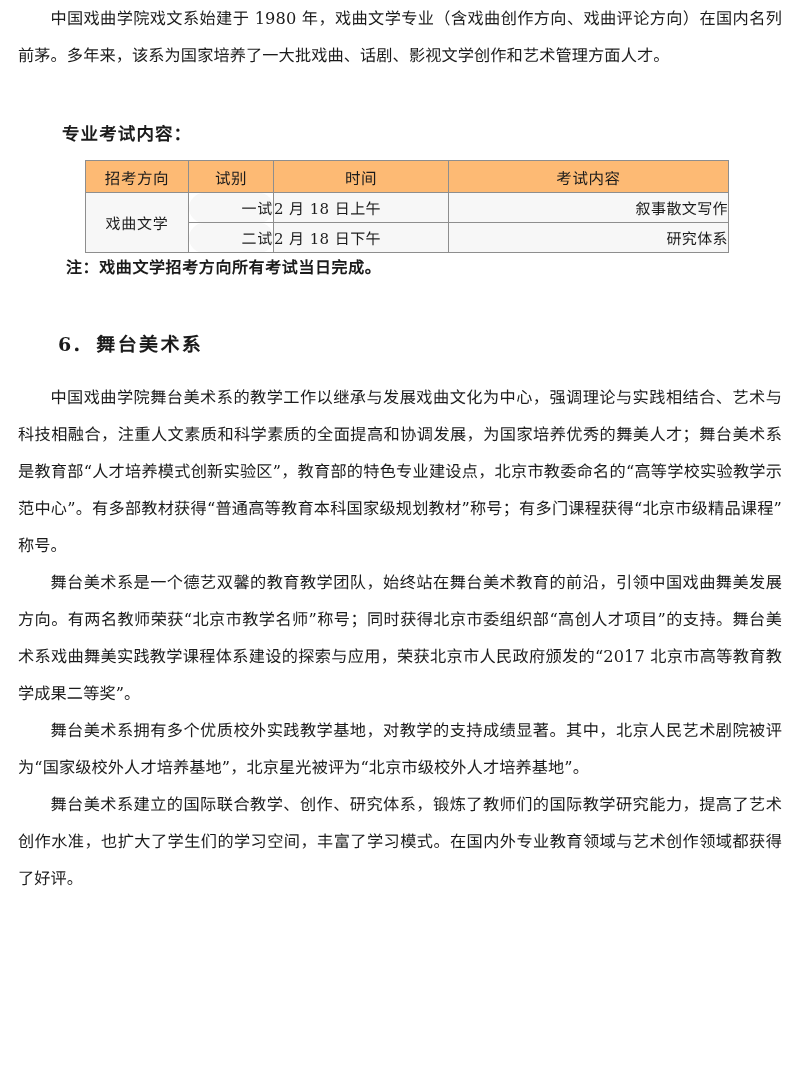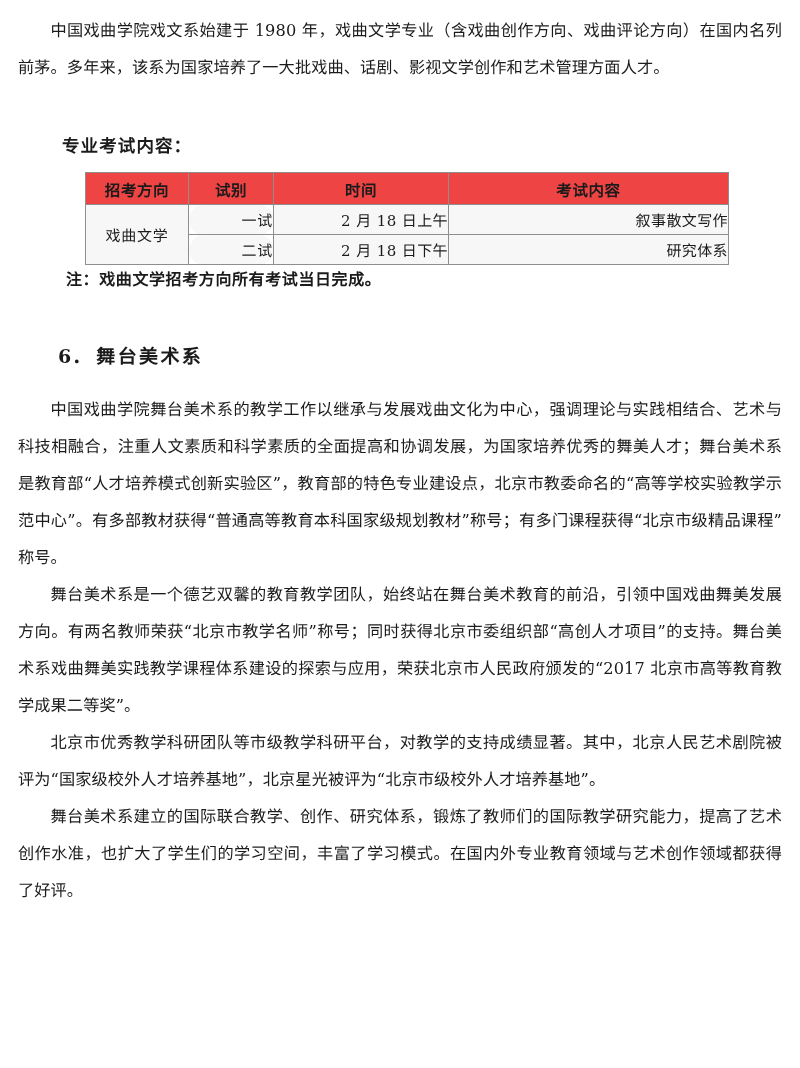--- a/index.html
+++ b/index.html
@@ -15,21 +15,21 @@
     font-family: "DejaVu Serif", "Liberation Serif", serif;
     color: #1b1b1b;
     -webkit-font-smoothing: antialiased;
   }
 
   .page {
     position: relative;
     width: 800px;
     height: 1068px;
     box-sizing: border-box;
-    padding: 12px 18px;
+    padding: 0 18px;
   }
 
   
   .para {
     font-size: 16.2px;
     line-height: 37px;
     text-align: justify;
     text-justify: inter-ideograph;
     text-indent: 2em;
     margin: 0;
@@ -68,42 +68,42 @@
     font-size: 15px;
   }
   table.exam th,
   table.exam td {
     border: 1px solid #8e8e8e;
     padding: 0;
     height: 29px;
     vertical-align: middle;
   }
   table.exam thead th {
-    background: #ef4444;
-    font-weight: 700;
+    background: #fdba74;
+    font-weight: 400;
     text-align: center;
     height: 31px;
     font-size: 15.5px;
     letter-spacing: 0.6px;
   }
   table.exam tbody td {
     background: #f7f7f7;
     font-weight: 400;
   }
   td.c-dir {
     text-align: center;
     letter-spacing: 0.8px;
   }
   td.c-round {
     text-align: right;
     letter-spacing: 0.8px;
     border-radius: 15px;
   }
   td.c-time {
-    text-align: right;
+    text-align: left;
     letter-spacing: 0.4px;
   }
   td.c-content {
     text-align: right;
     padding-left: 8px;
     letter-spacing: 0.4px;
   }
 
   .col-dir     { width: 103px; }
   .col-round   { width: 85px;  }
@@ -189,17 +189,17 @@
   <h2 class="section-heading">
     <span class="num">6．</span><span>舞台美术系</span>
   </h2>
 
   <div class="spacer-md"></div>
 
   <p class="para">中国戏曲学院舞台美术系的教学工作以继承与发展戏曲文化为中心，强调理论与实践相结合、艺术与科技相融合，注重人文素质和科学素质的全面提高和协调发展，为国家培养优秀的舞美人才；舞台美术系是教育部“人才培养模式创新实验区”，教育部的特色专业建设点，北京市教委命名的“高等学校实验教学示范中心”。有多部教材获得“普通高等教育本科国家级规划教材”称号；有多门课程获得“北京市级精品课程”称号。</p>
 
   <p class="para">舞台美术系是一个德艺双馨的教育教学团队，始终站在舞台美术教育的前沿，引领中国戏曲舞美发展方向。有两名教师荣获“北京市教学名师”称号；同时获得北京市委组织部“高创人才项目”的支持。舞台美术系戏曲舞美实践教学课程体系建设的探索与应用，荣获北京市人民政府颁发的“2017 北京市高等教育教学成果二等奖”。</p>
 
-  <p class="para">北京市优秀教学科研团队等市级教学科研平台，对教学的支持成绩显著。其中，北京人民艺术剧院被评为“国家级校外人才培养基地”，北京星光被评为“北京市级校外人才培养基地”。</p>
+  <p class="para">舞台美术系拥有多个优质校外实践教学基地，对教学的支持成绩显著。其中，北京人民艺术剧院被评为“国家级校外人才培养基地”，北京星光被评为“北京市级校外人才培养基地”。</p>
 
   <p class="para">舞台美术系建立的国际联合教学、创作、研究体系，锻炼了教师们的国际教学研究能力，提高了艺术创作水准，也扩大了学生们的学习空间，丰富了学习模式。在国内外专业教育领域与艺术创作领域都获得了好评。</p>
 
 </div>
 
 </body></html>

